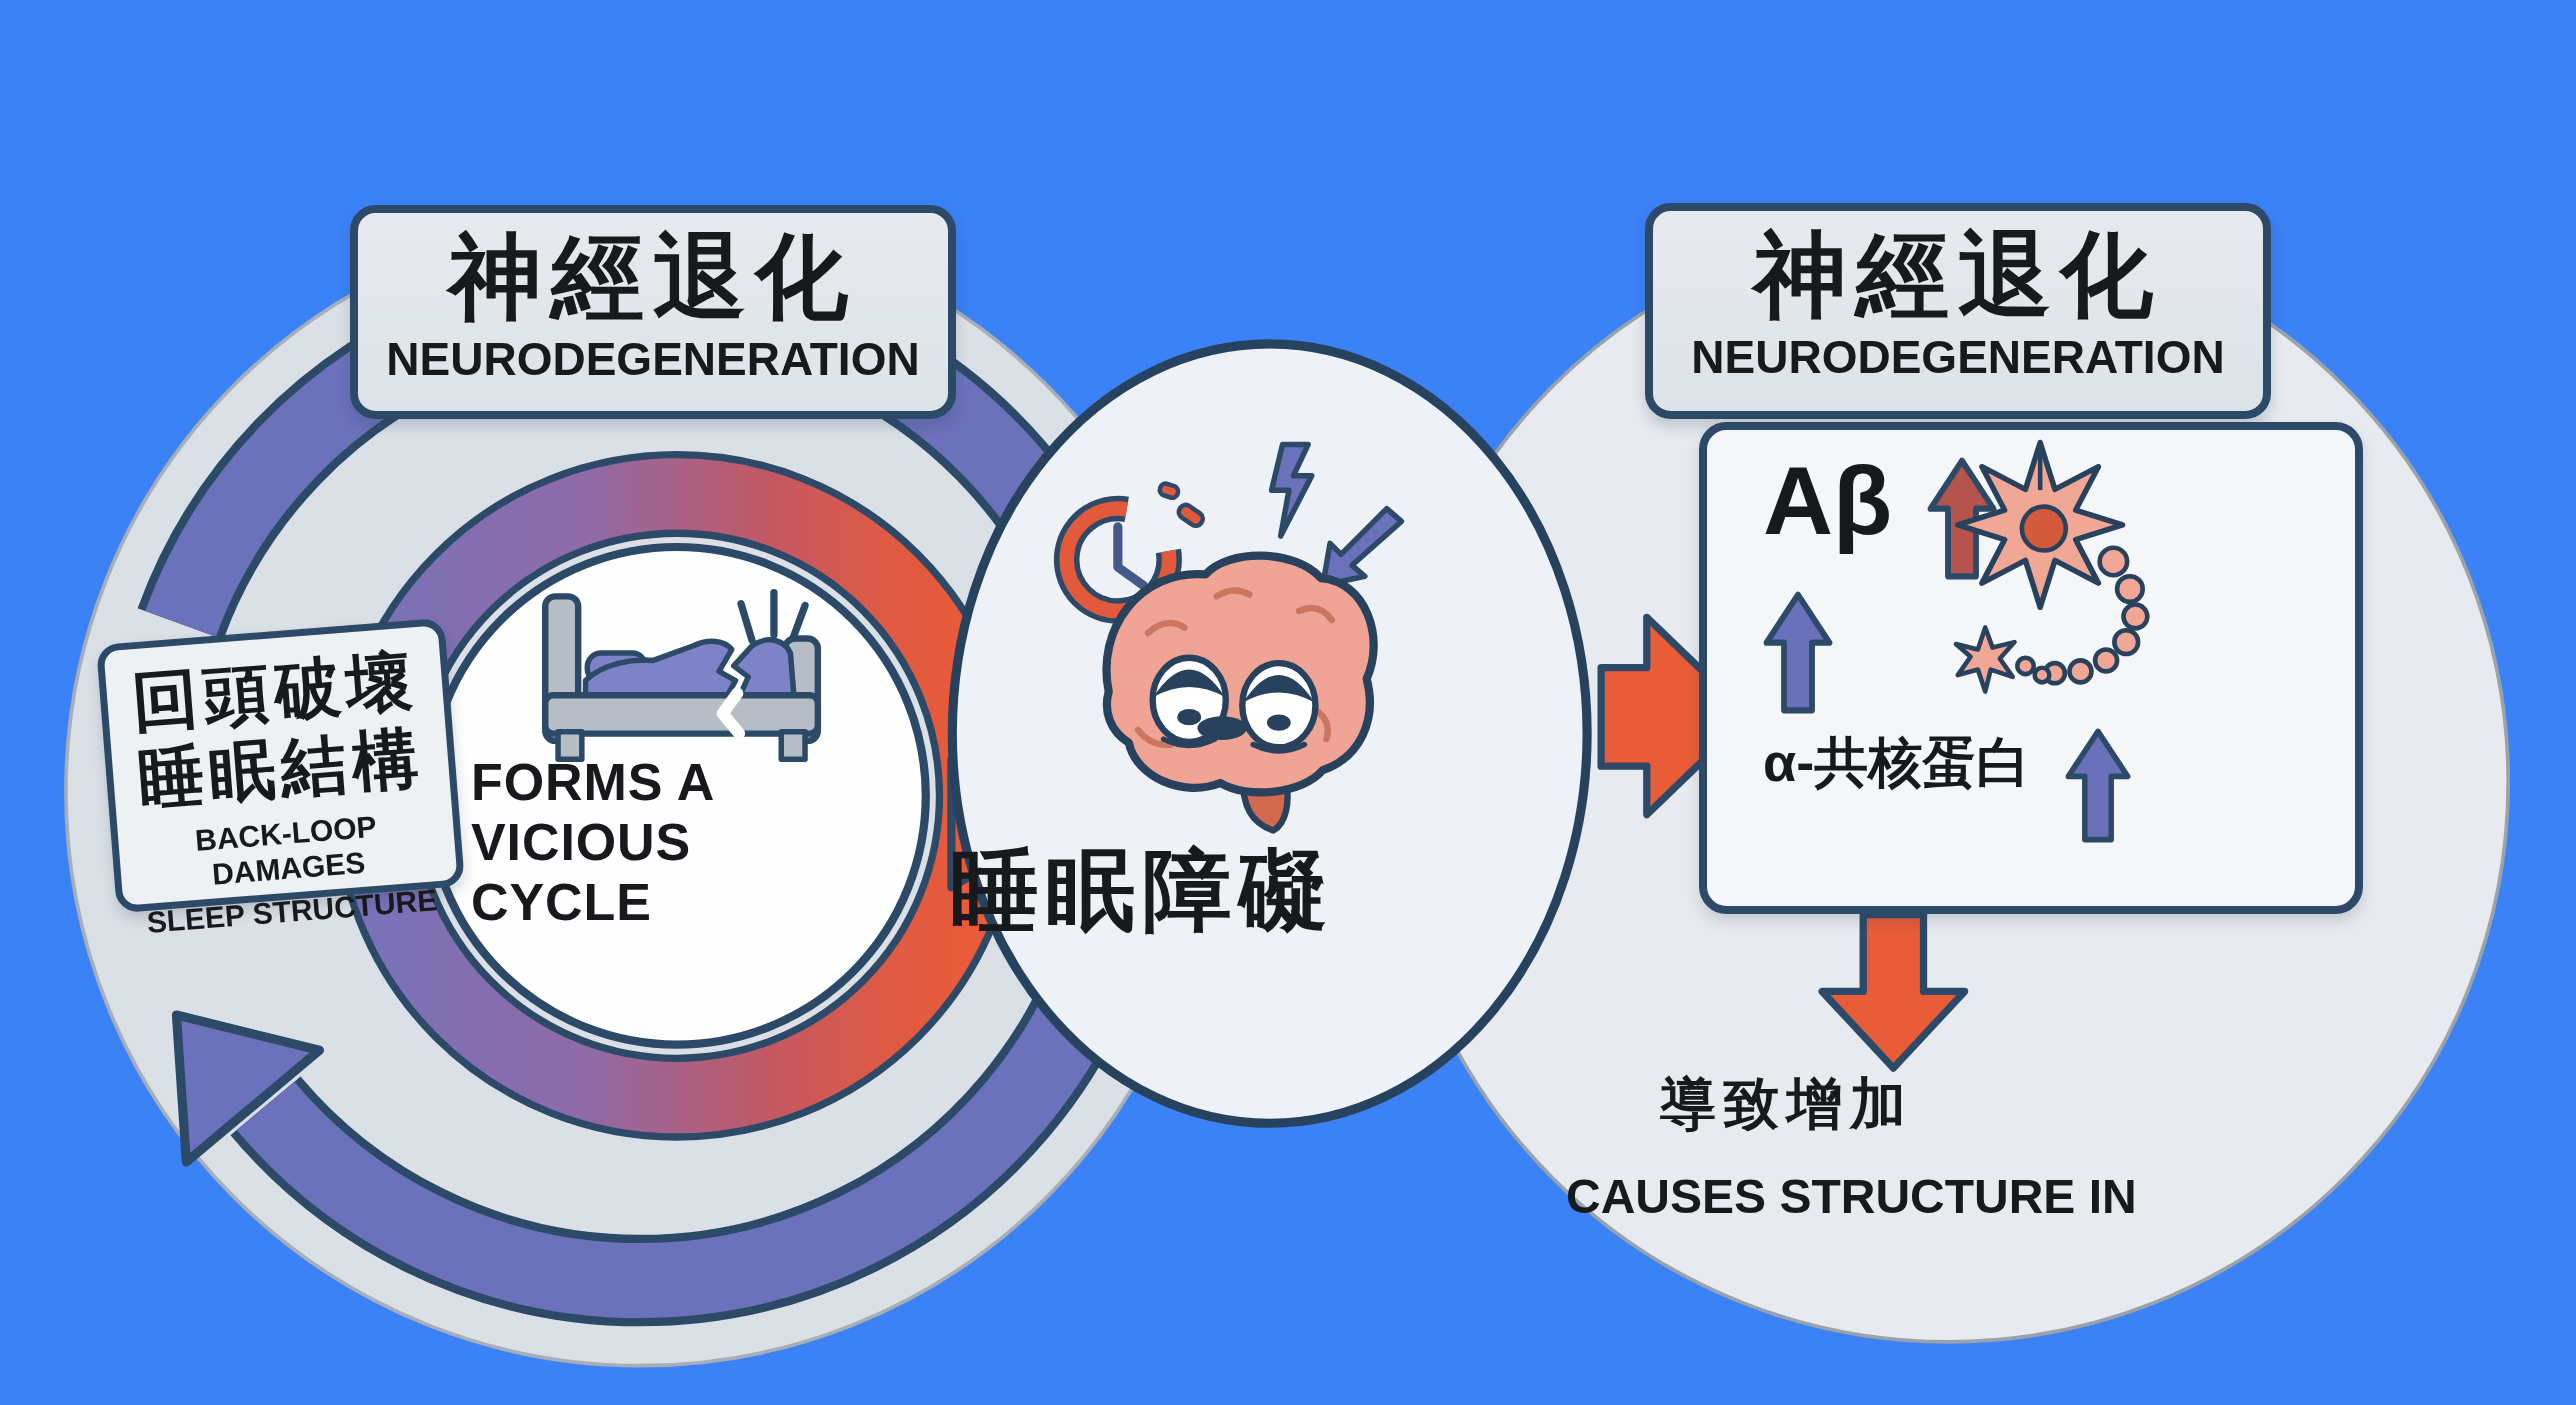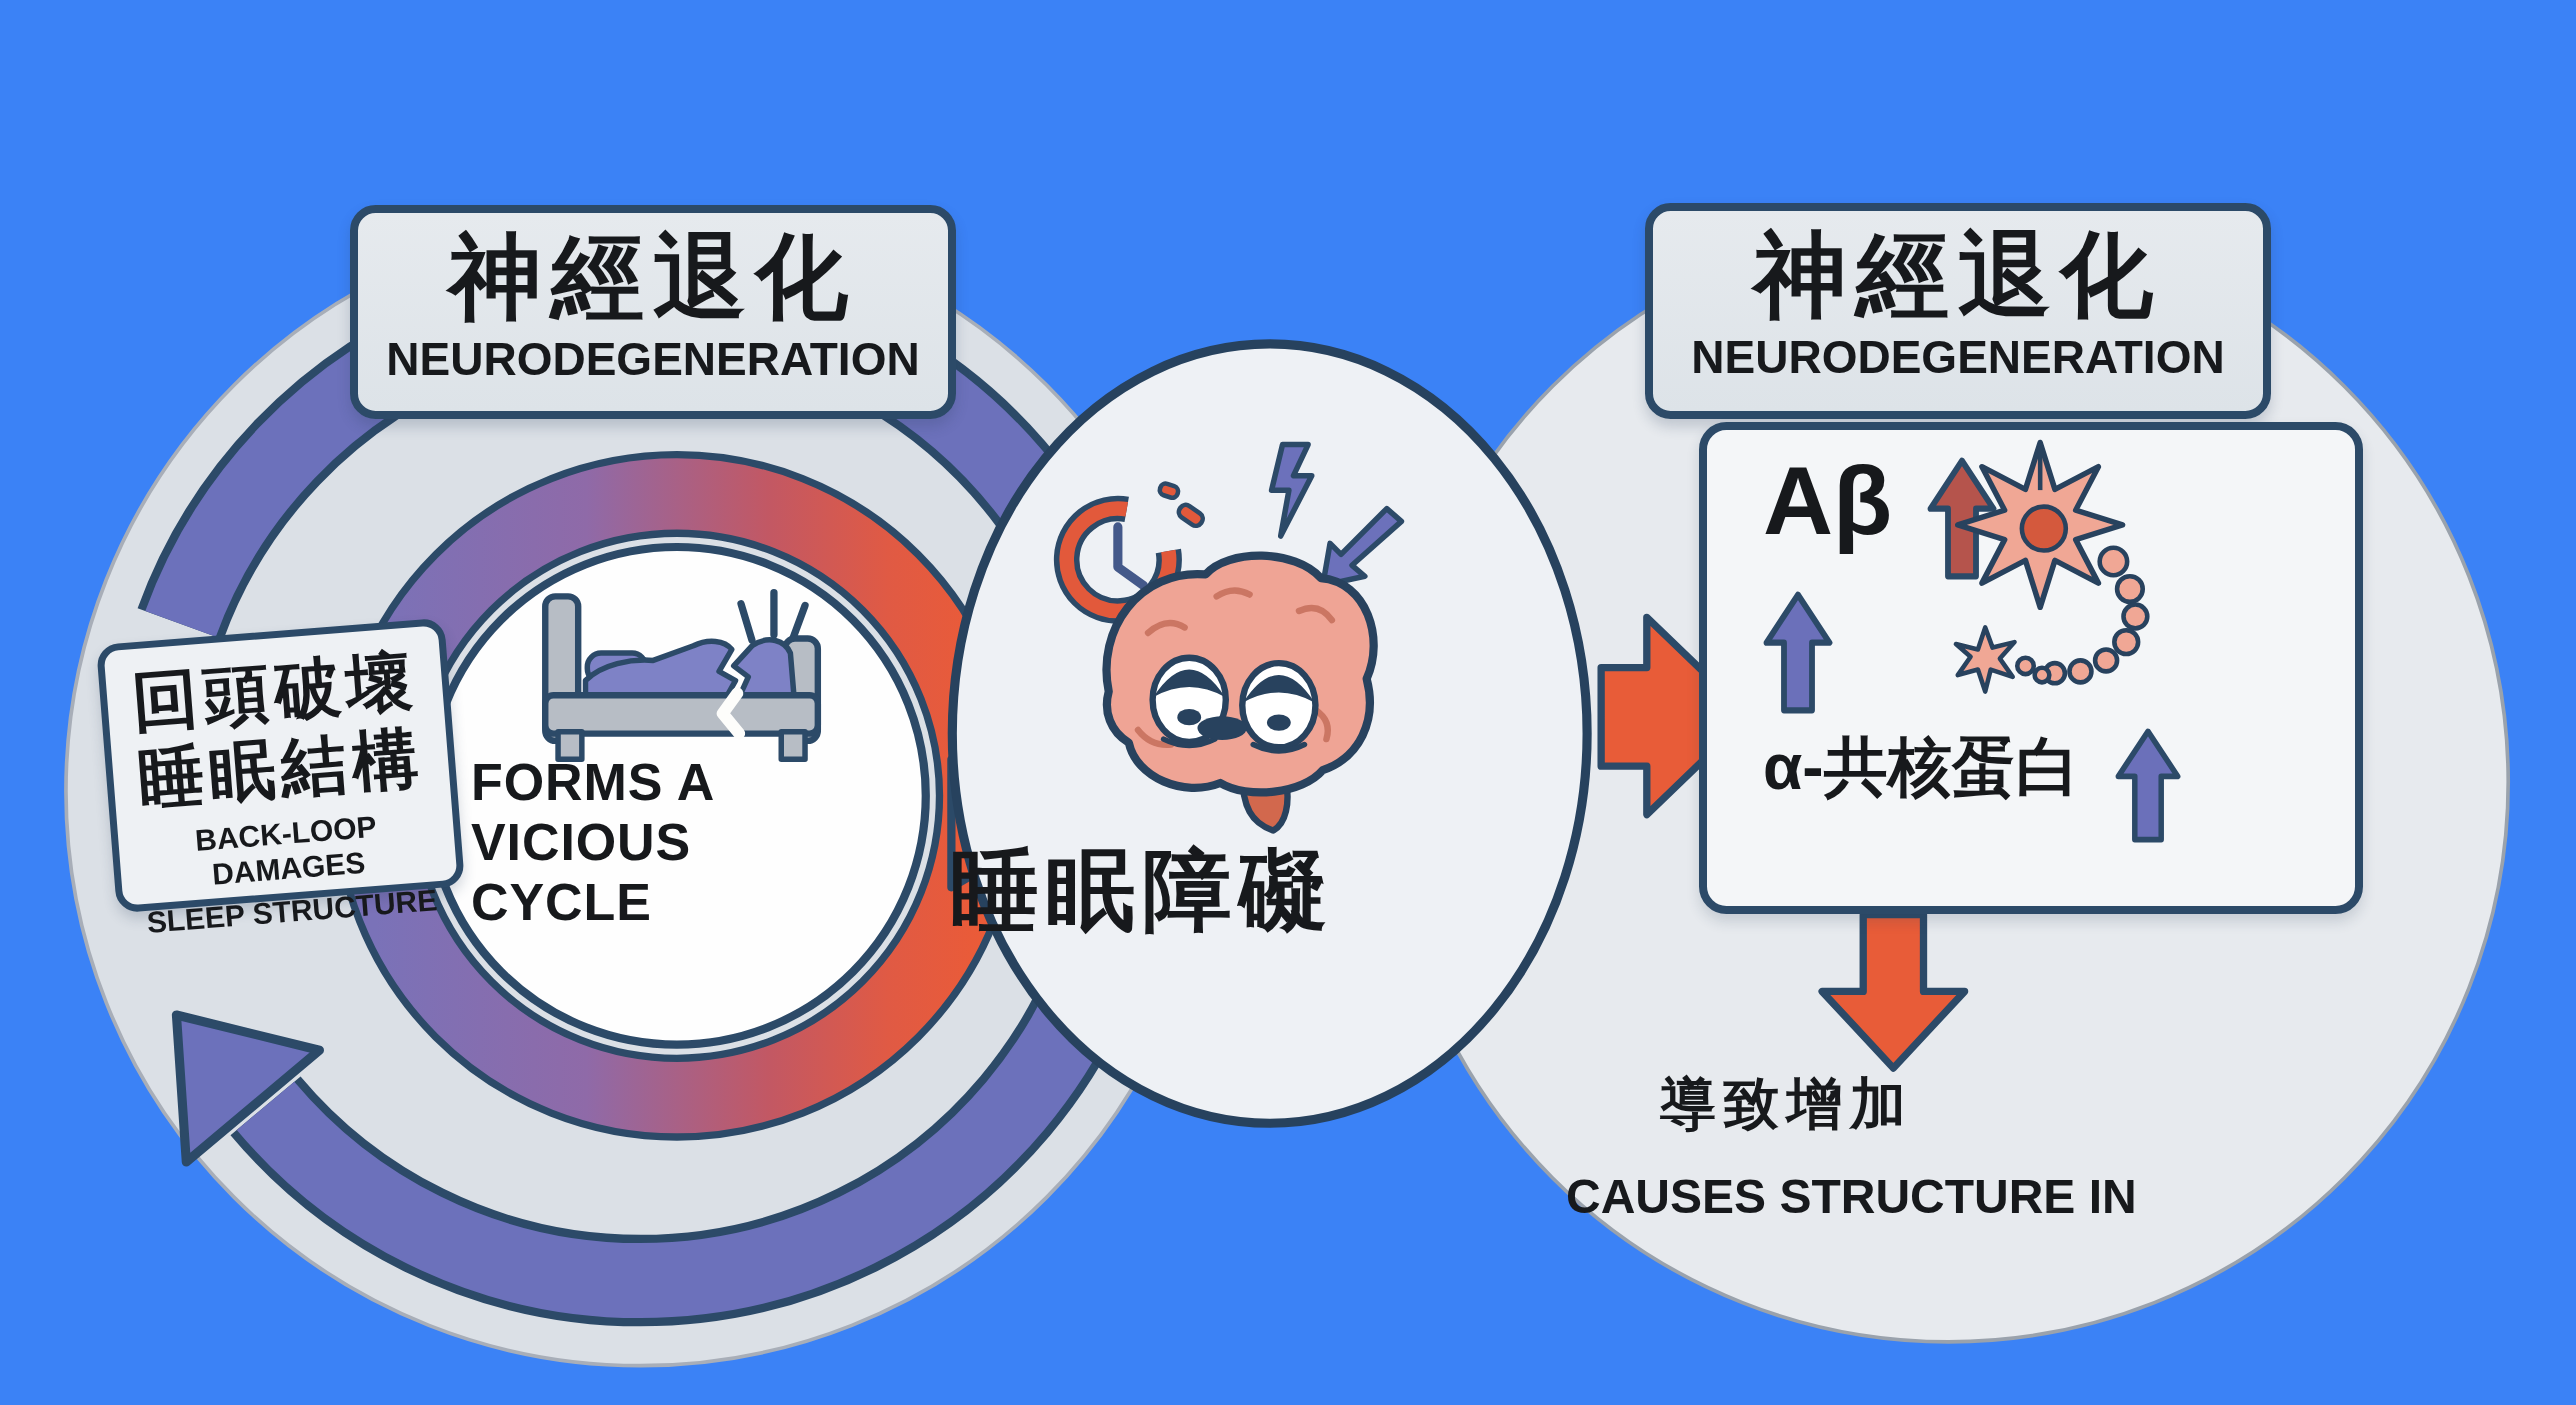--- a/index.html
+++ b/index.html
@@ -32,21 +32,21 @@
   .vicious{left:471px;top:752px;width:412px;font-size:52px;line-height:60px;letter-spacing:0.9px;}
   .sleep-zh{left:950px;top:831px;width:640px;font-size:89px;letter-spacing:7.3px;}
   .sleep-en{left:950px;top:940px;width:640px;font-size:48px;}
   .causes-zh{left:1660px;top:1067px;width:640px;font-size:56px;letter-spacing:7.3px;font-family:Liberation Mono, monospace;}
   .causes-en{left:1566px;top:1169px;width:640px;font-size:48px;}
   
   .bio-row{position:absolute;display:flex;align-items:flex-start;gap:35px;left:1745px;color:#17191c;margin-left:18px;}
   .bio-row .lbl{font-weight:bold;line-height:1.05;}
   .row-abeta{top:450px;}  .row-abeta .lbl{font-size:97px;}
   .row-tau{top:584px;}    .row-tau .lbl{font-size:97px;}
-  .row-asyn{top:721px;}   .row-asyn .lbl{font-size:64px;padding-top:12.8px;}
+  .row-asyn{top:721px;}   .row-asyn .lbl{font-size:54px;padding-top:12.8px;}
   .up-arrow{margin-top:7.3px;}
   .arrow-red{fill:#b5544c;}
   .arrow-purple{fill:#6b70ba;}
 </style>
 </head>
 <body>
 
 <div class="stage">
 
   <svg class="base" width="2576" height="1405" viewBox="0 0 2816 1536">

